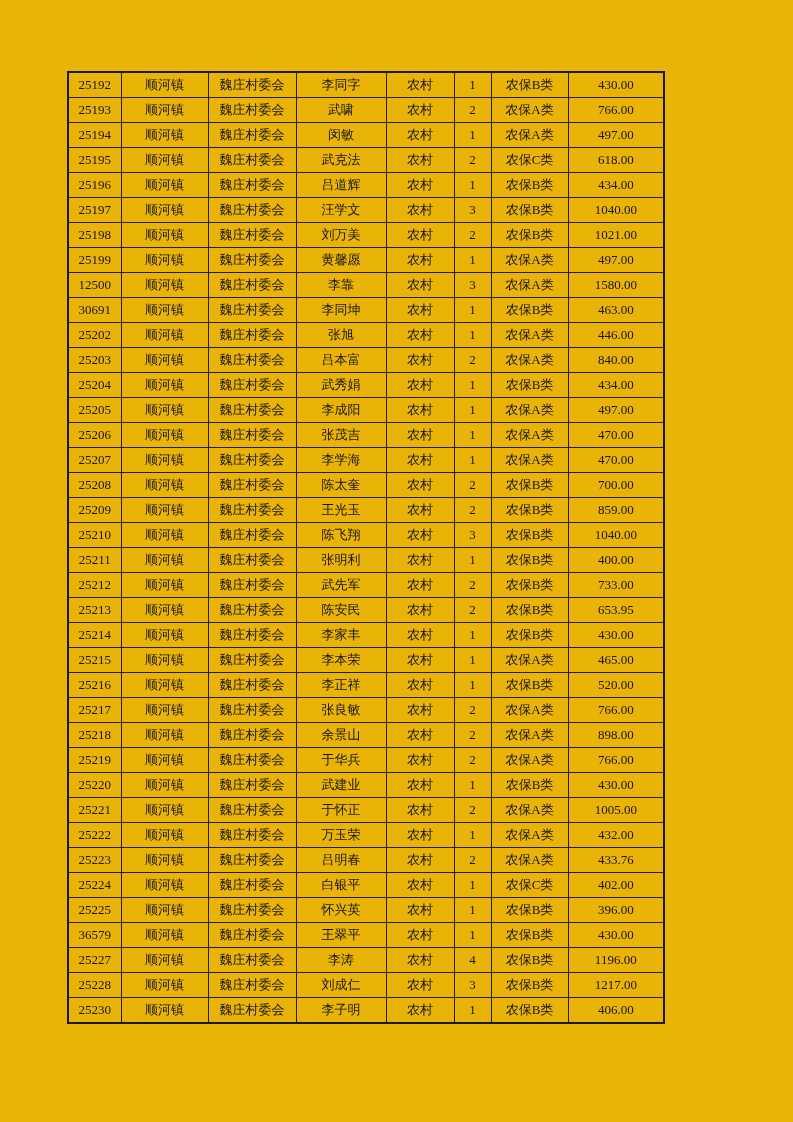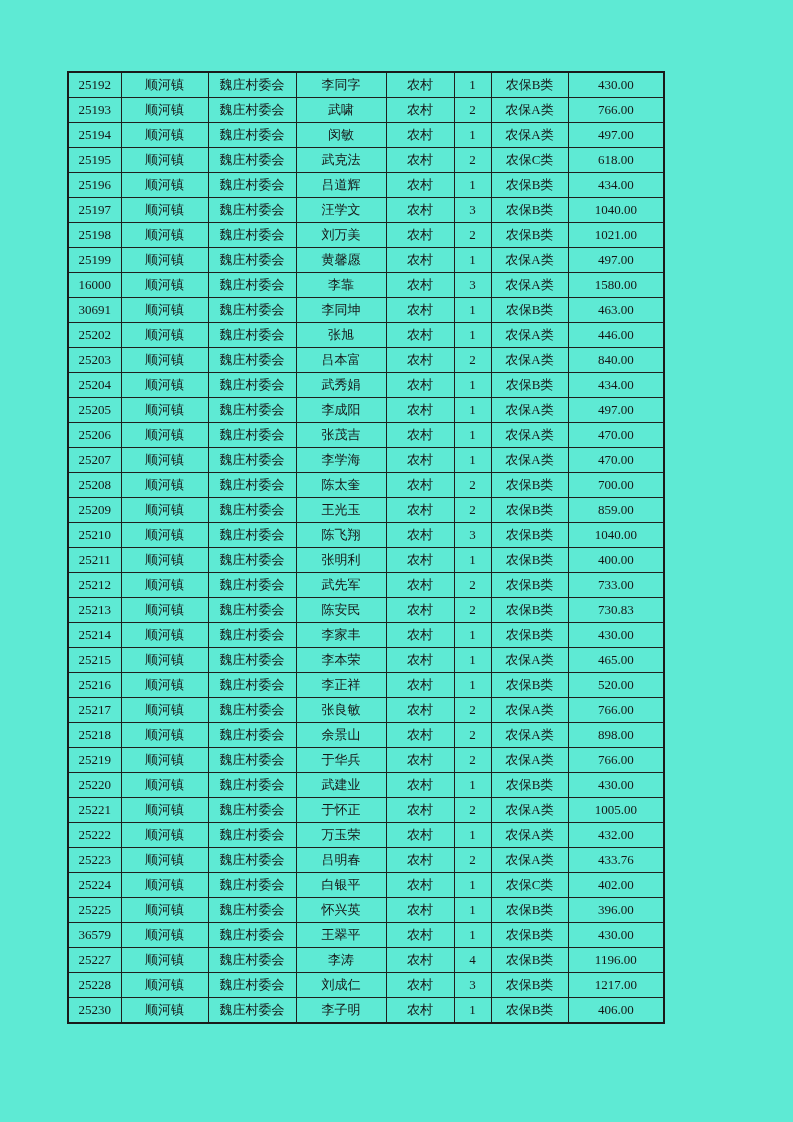--- a/index.html
+++ b/index.html
@@ -4,21 +4,21 @@
 <style>
   html, body {
     margin: 0;
     padding: 0;
     background: #ffffff;
   }
   .page {
     position: relative;
     width: 793px;
     height: 1122px;
-    background: #5eead4;
+    background: #eab308;
     overflow: hidden;
     font-family: "Liberation Serif", "DejaVu Serif", serif;
     color: #1a1a1a;
   }
   .sheet {
     position: absolute;
     left: 67px;
     top: 71px;
   }
   table.grid {
@@ -140,21 +140,21 @@
     <td>25199</td>
     <td>顺河镇</td>
     <td>魏庄村委会</td>
     <td>黄馨愿</td>
     <td>农村</td>
     <td>1</td>
     <td>农保A类</td>
     <td>497.00</td>
   </tr>
           <tr>
-    <td>16000</td>
+    <td>12500</td>
     <td>顺河镇</td>
     <td>魏庄村委会</td>
     <td>李靠</td>
     <td>农村</td>
     <td>3</td>
     <td>农保A类</td>
     <td>1580.00</td>
   </tr>
           <tr>
     <td>30691</td>
@@ -277,21 +277,21 @@
     <td>733.00</td>
   </tr>
           <tr>
     <td>25213</td>
     <td>顺河镇</td>
     <td>魏庄村委会</td>
     <td>陈安民</td>
     <td>农村</td>
     <td>2</td>
     <td>农保B类</td>
-    <td>730.83</td>
+    <td>653.95</td>
   </tr>
           <tr>
     <td>25214</td>
     <td>顺河镇</td>
     <td>魏庄村委会</td>
     <td>李家丰</td>
     <td>农村</td>
     <td>1</td>
     <td>农保B类</td>
     <td>430.00</td>

